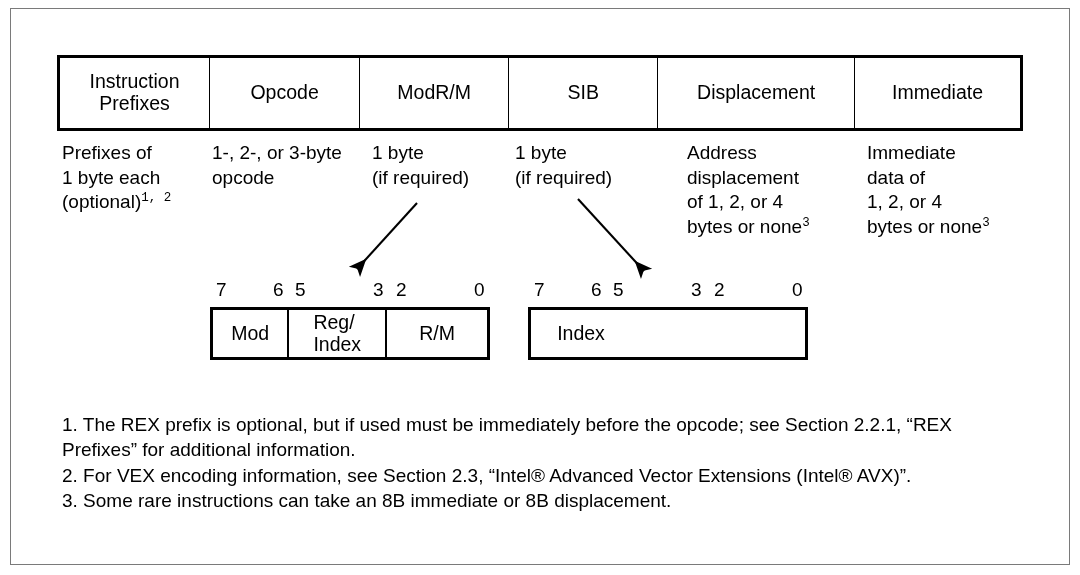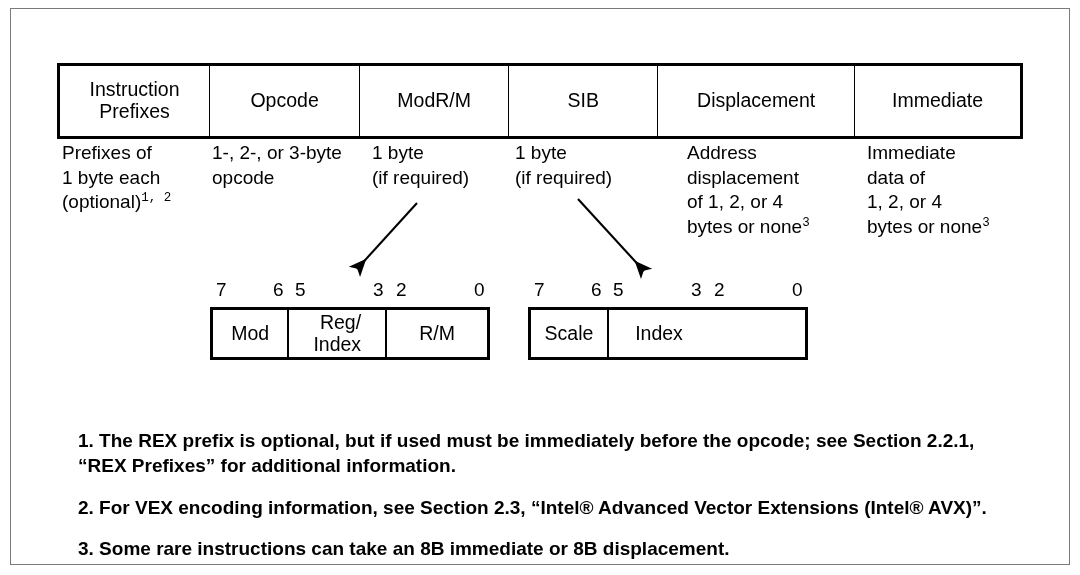--- a/index.html
+++ b/index.html
@@ -32,21 +32,20 @@
   
   .field-table {
     position: absolute;
     left: 57px;
     top: 55px;
     width: 966px;
     height: 76px;
     border: 3px solid #000000;
     box-sizing: border-box;
     display: flex;
-    margin-top: 8px;
   }
   .field-cell {
     border-right: 1.5px solid #000000;
     box-sizing: border-box;
     display: flex;
     align-items: center;
     justify-content: center;
     text-align: center;
     font-size: 19.5px;
     line-height: 1.12;
@@ -88,21 +87,21 @@
     border: 3px solid #000000;
     box-sizing: border-box;
     display: flex;
   }
   .bitcell {
     border-right: 2px solid #000000;
     box-sizing: border-box;
     display: flex;
     align-items: center;
     justify-content: center;
-    text-align: right;
+    text-align: left;
     font-size: 19.5px;
     line-height: 1.08;
     white-space: pre-line;
   }
   .bitcell:last-child { border-right: none; }
 
   
   .arrow-svg {
     position: absolute;
     overflow: visible;
@@ -110,21 +109,21 @@
 
   
   .footnotes {
     position: absolute;
     left: 62px;
     top: 412px;
     width: 950px;
     font-size: 19px;
     line-height: 1.33;
   }
-  .footnotes p { margin: 16px; font-weight: bold; }
+  .footnotes p { margin: 0; }
 </style>
 </head>
 <body>
 
 <div id="figure">
   <div class="outer-frame"></div>
 
   <div class="field-table">
     <div class="field-cell" style="width:151px">Instruction
 Prefixes</div>
@@ -195,21 +194,20 @@
   <div class="ruler" style="left:528px;top:279px;width:280px">
     <span style="left:6px">7</span>
     <span style="left:63px">6</span>
     <span style="left:85px">5</span>
     <span style="left:163px">3</span>
     <span style="left:186px">2</span>
     <span style="left:264px">0</span>
   </div>
 
   <div class="bitbox" style="left:528px;top:307px;width:280px">
-    <div class="bitcell" style="width:78px">Scale</div>
     <div class="bitcell" style="width:100px">Index</div>
   </div>
 
   <div class="footnotes">
     <p>1. The REX prefix is optional, but if used must be immediately before the opcode; see Section 2.2.1, “REX Prefixes” for additional information.</p>
     <p>2. For VEX encoding information, see Section 2.3, “Intel® Advanced Vector Extensions (Intel® AVX)”.</p>
     <p>3. Some rare instructions can take an 8B immediate or 8B displacement.</p>
   </div>
 </div>
 

